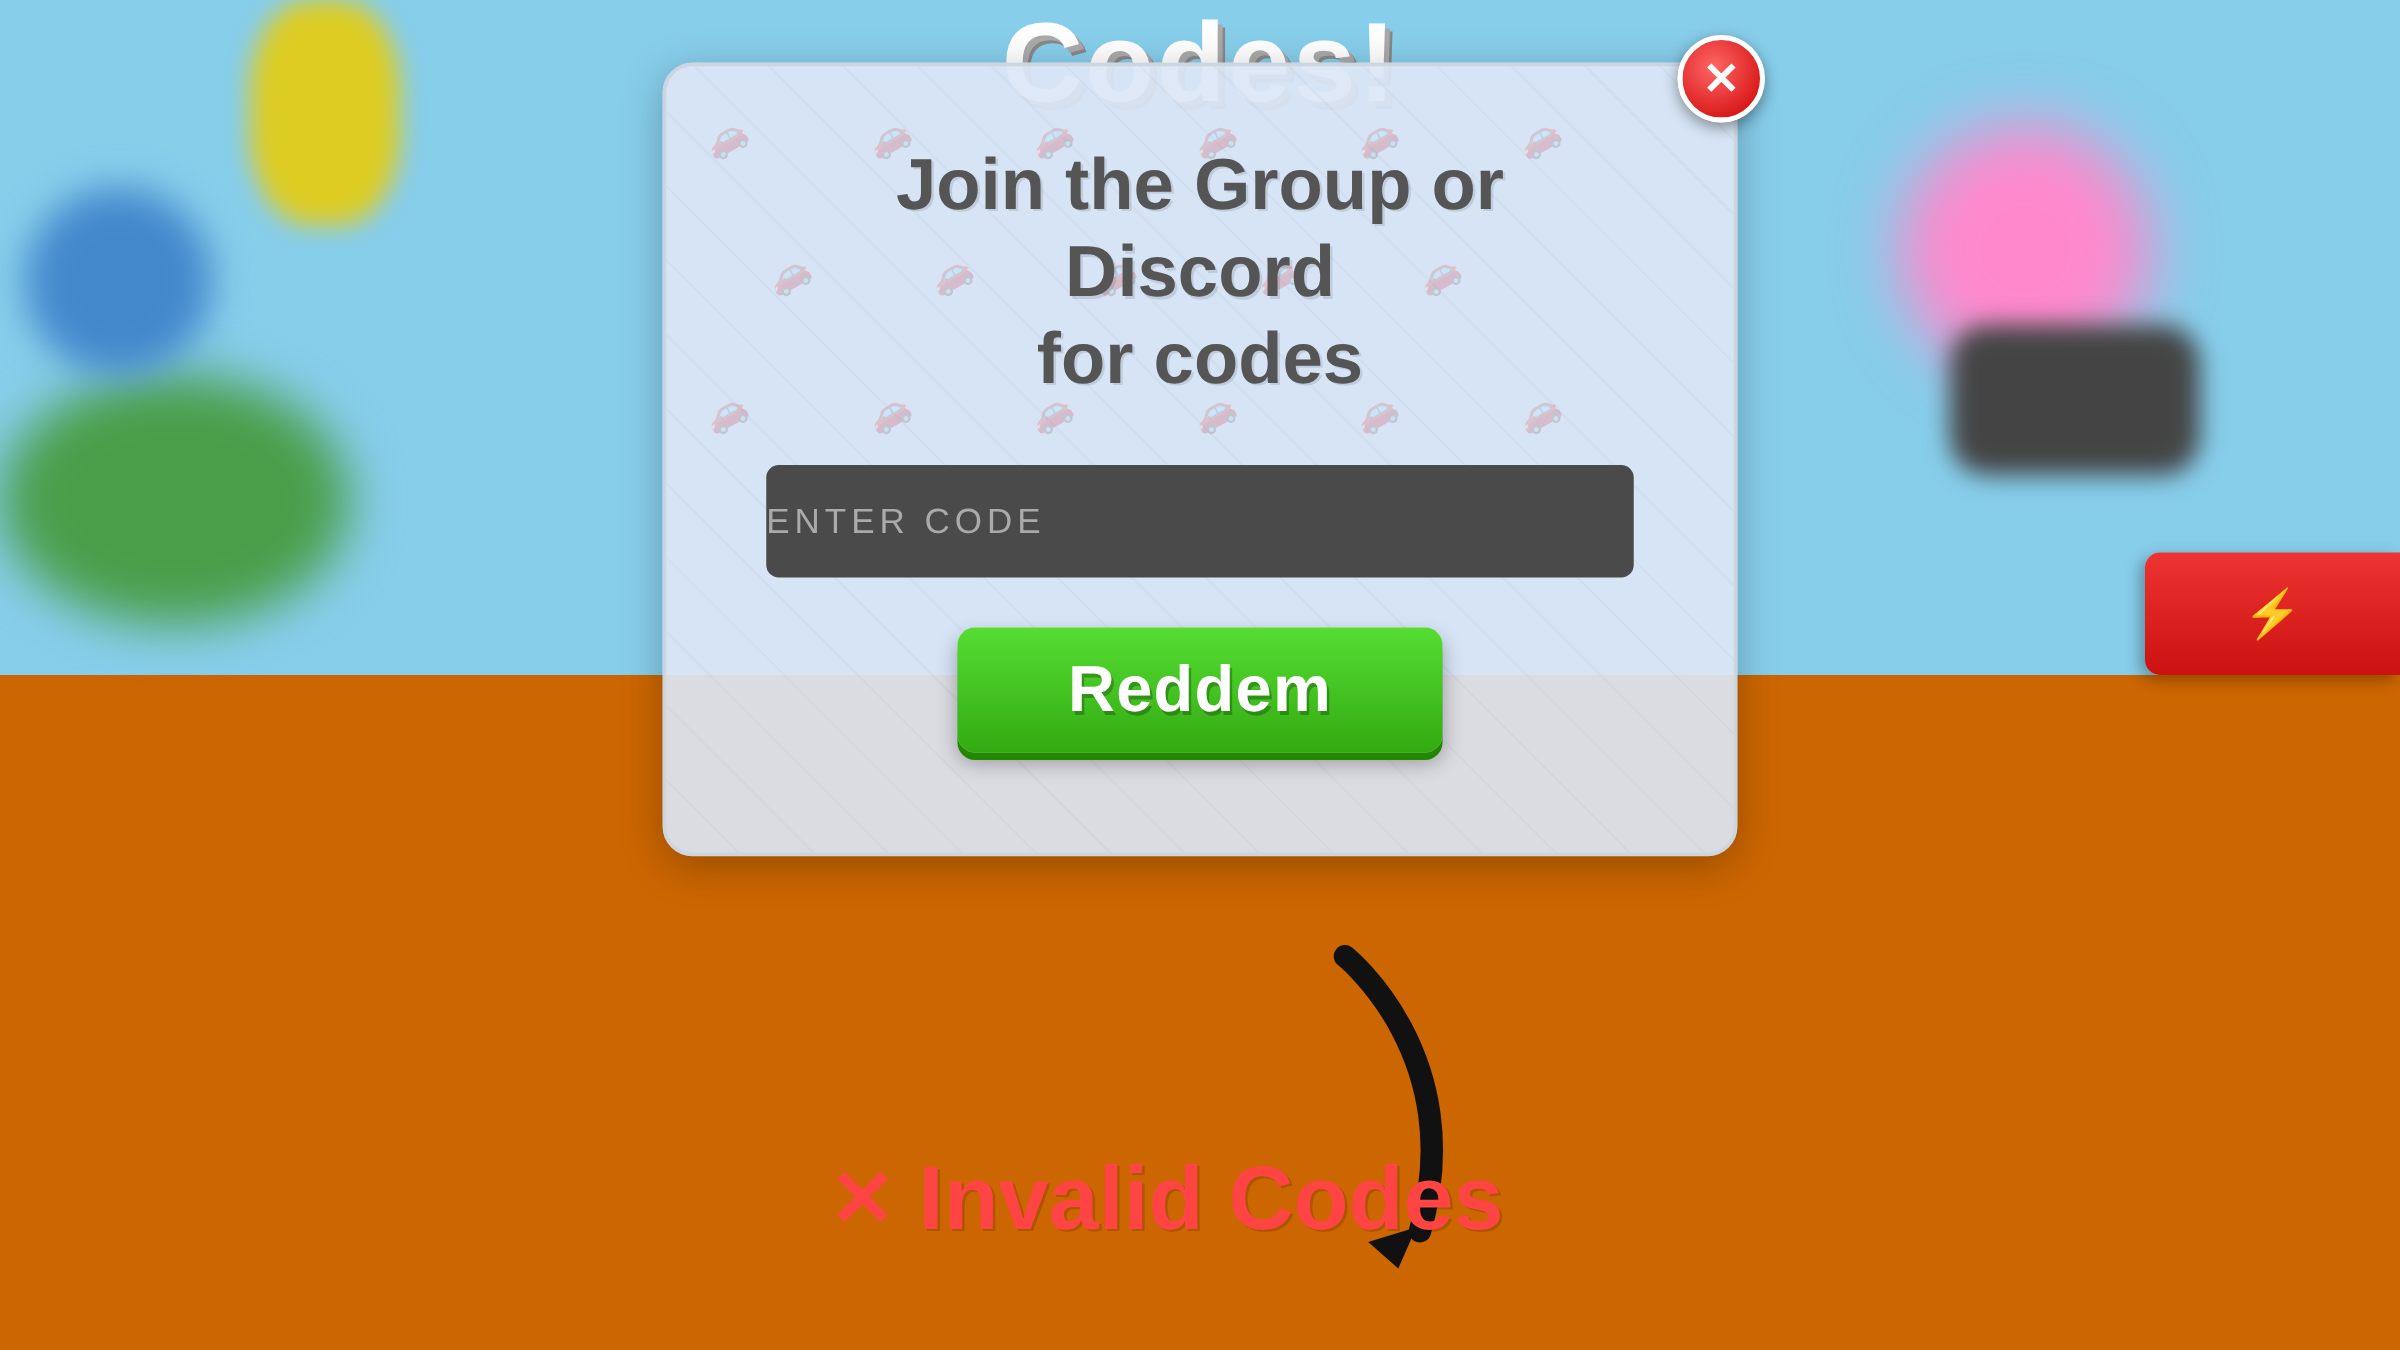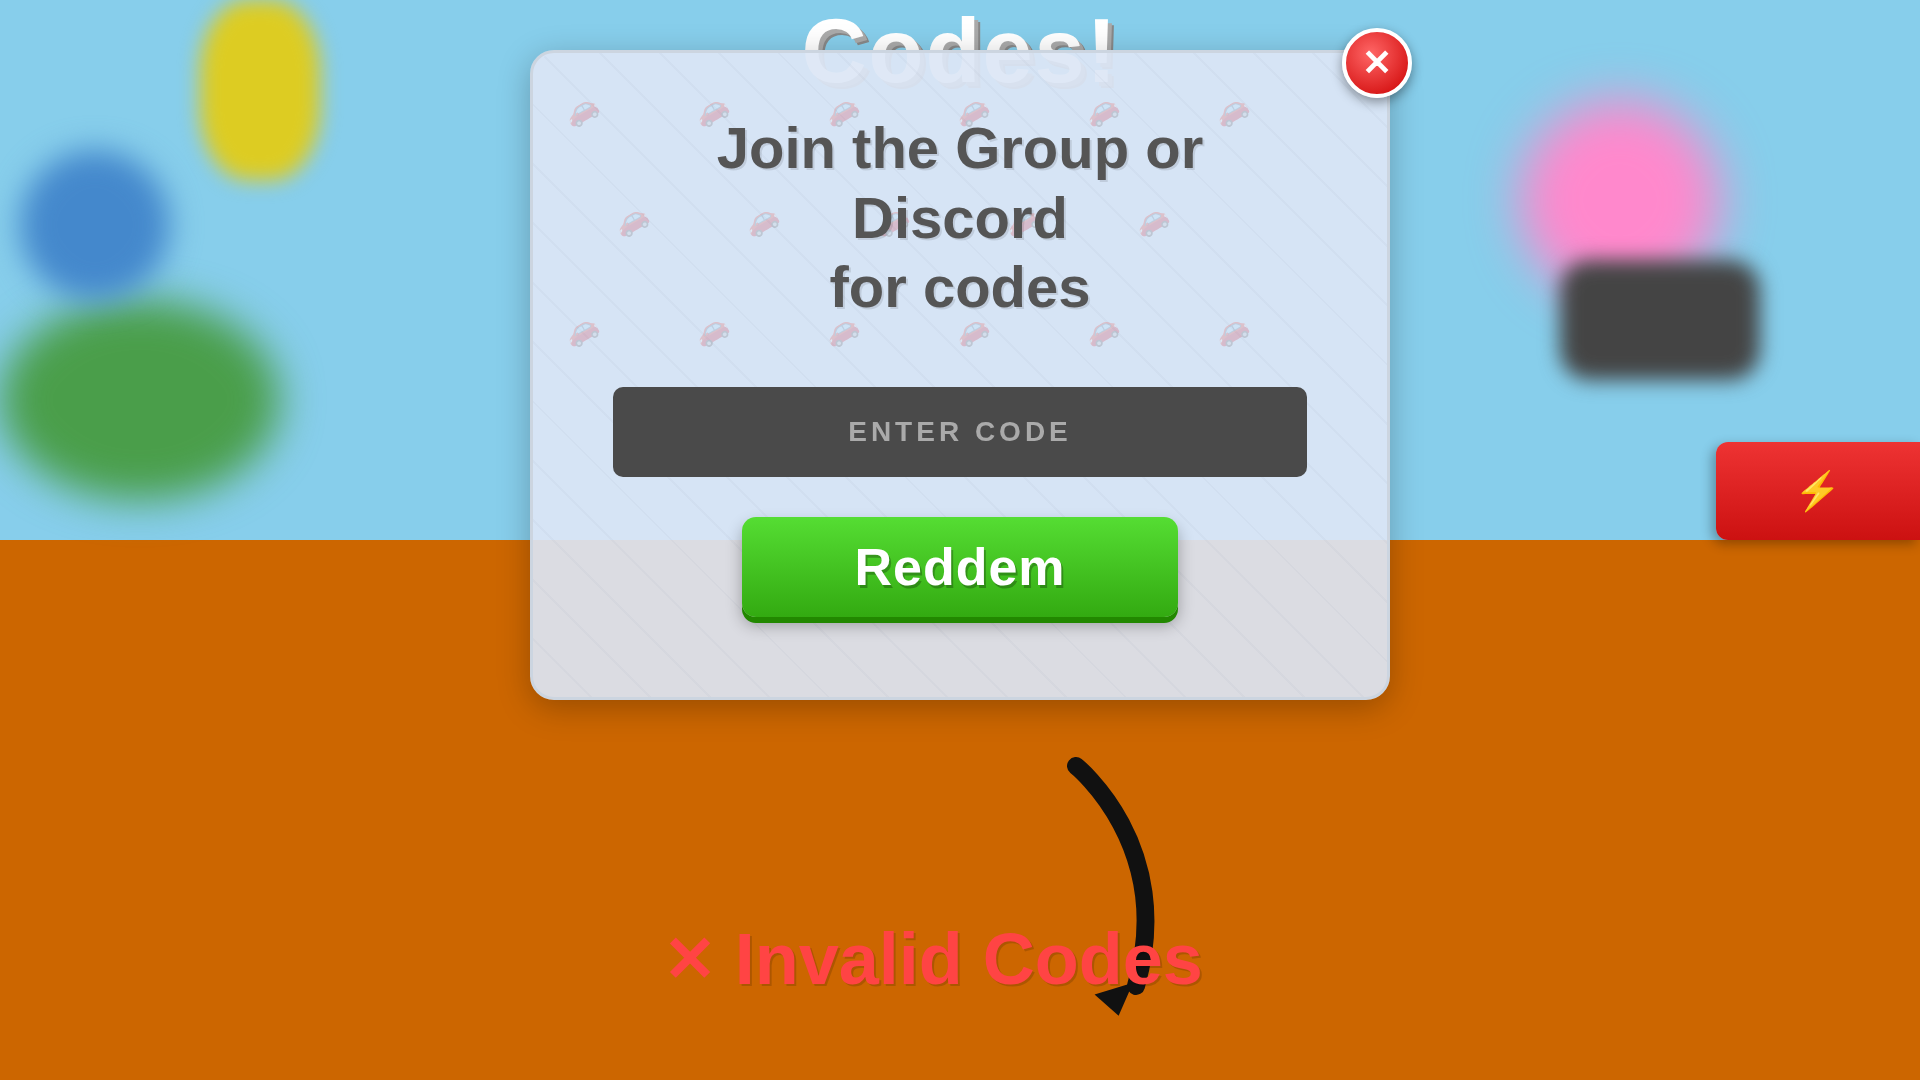--- a/index.html
+++ b/index.html
@@ -208,38 +208,37 @@
 
     .code-input {
       width: 100%;
       height: 90px;
       background: #4a4a4a;
       border: none;
       border-radius: 10px;
       font-size: 28px;
       letter-spacing: 4px;
       color: #aaa;
-      text-align: center;
-      font-family: 'Arial Rounded MT Bold', Arial, sans-serif;
-      font-weight: 700;
+      text-align: left;
+      font-family: 'Arial Rounded MT Bold', Arial, sans-serif;
+      font-weight: 400;
       outline: none;
       cursor: text;
-      margin-top: 15px;
     }
 
     .code-input::placeholder {
       color: #aaa;
       letter-spacing: 4px;
     }
 
     
     .redeem-btn {
       display: block;
       margin: 0 auto;
-      width: 436px;
+      width: 388px;
       height: 100px;
       background: linear-gradient(180deg, #55dd33 0%, #33aa11 100%);
       border: none;
       border-radius: 14px;
       font-size: 52px;
       font-weight: 900;
       color: #fff;
       text-shadow: 2px 3px 0 rgba(0,0,0,0.25);
       font-family: 'Arial Rounded MT Bold', Arial, sans-serif;
       cursor: pointer;

